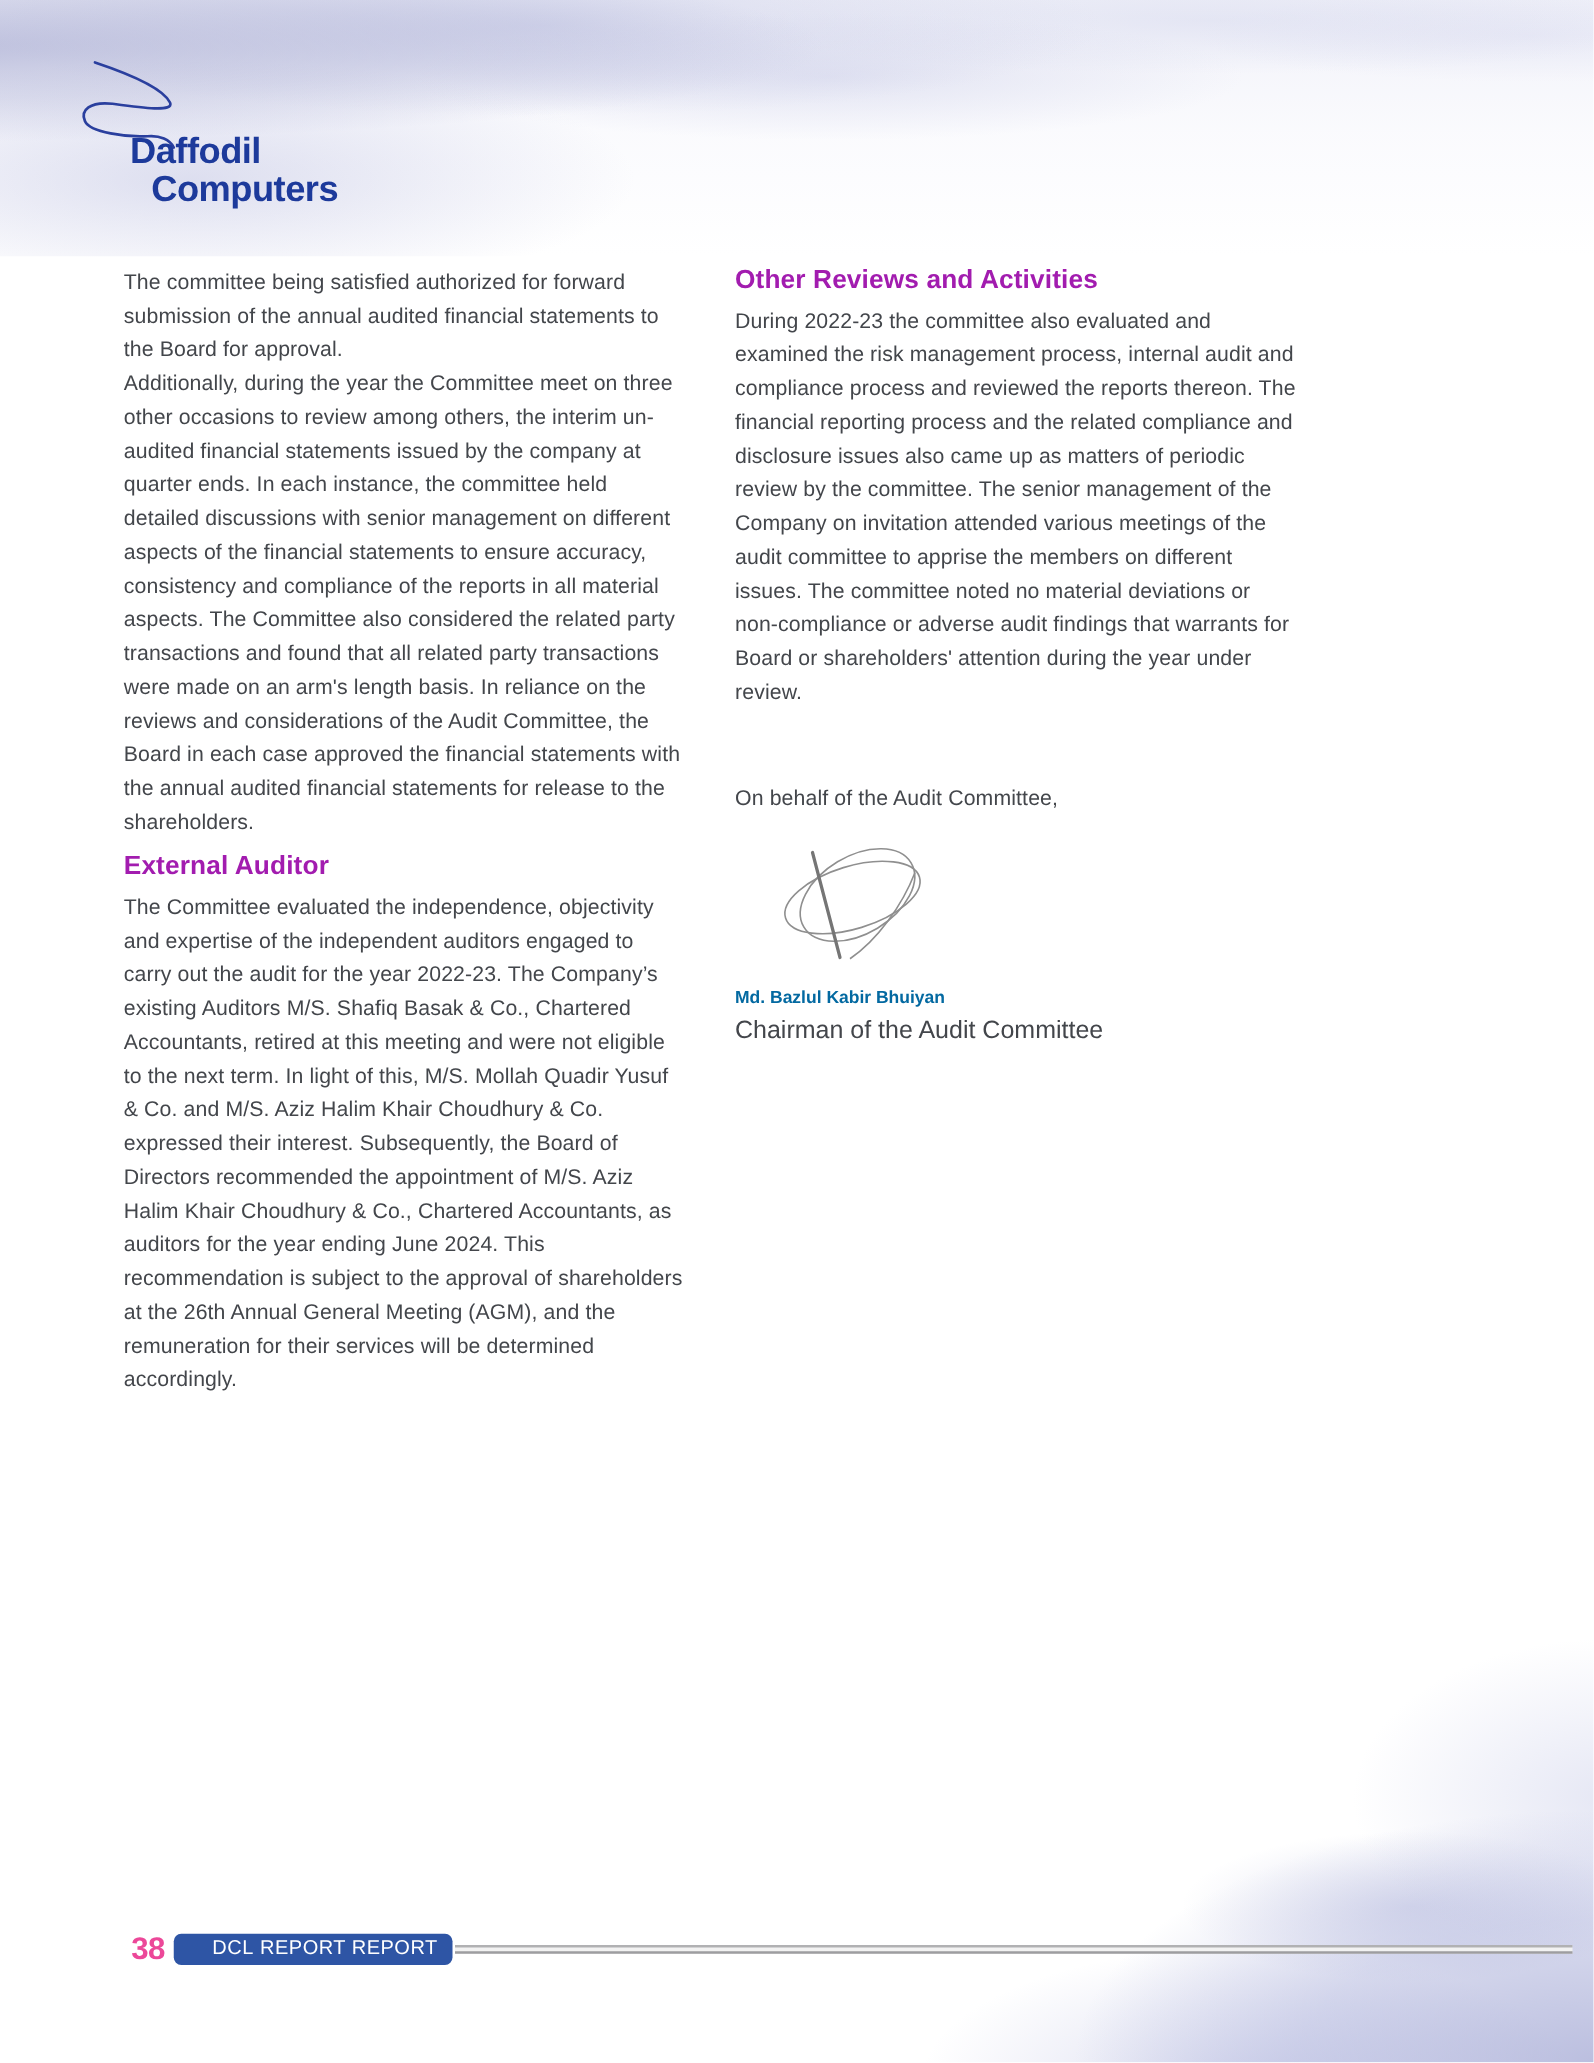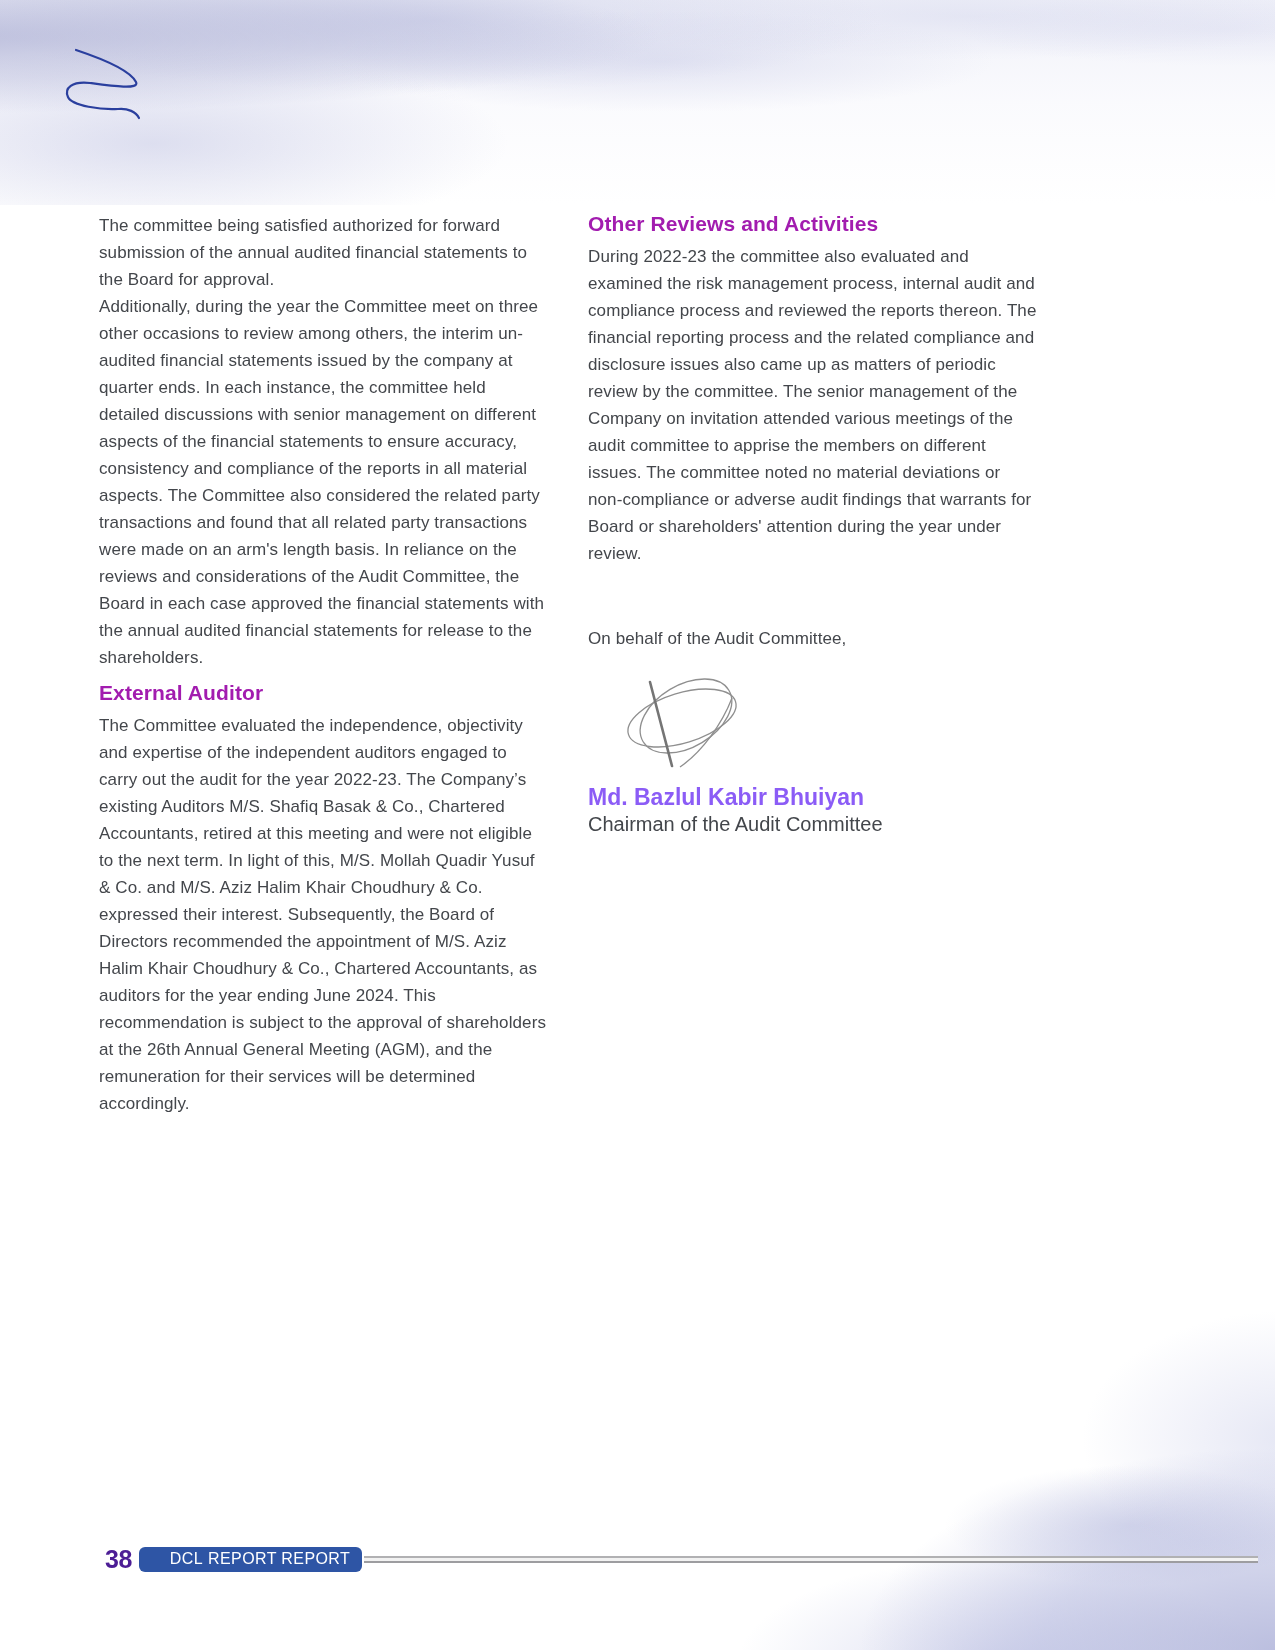--- a/index.html
+++ b/index.html
@@ -77,23 +77,23 @@
     letter-spacing: 0.1px;
   }
   .heading-gap { margin-top: 10px; margin-bottom: 7px; }
   .signoff { margin-top: 58px; }
 
   .signature {
     margin: 14px 0 6px 22px;
     display: block;
   }
   .signatory-name {
-    font-size: 23px;
+    font-size: 14px;
     font-weight: bold;
-    color: #8b5cf6;
+    color: #0369a1;
     line-height: 27px;
   }
   .signatory-title {
     font-size: 20px;
     color: #43464b;
     line-height: 27px;
   }
 
   
   .footer {
@@ -102,21 +102,21 @@
     top: 1544px;
     width: 1153px;
     height: 30px;
     display: flex;
     align-items: center;
     z-index: 2;
   }
   .page-number {
     font-size: 25px;
     font-weight: bold;
-    color: #4c1d95;
+    color: #ec4899;
     margin-right: 7px;
     letter-spacing: -0.5px;
   }
   .report-badge {
     background: #2e55a5;
     color: #ffffff;
     border-radius: 6px;
     padding: 3px 12px 4px 12px;
     font-size: 16px;
     letter-spacing: 0.4px;
@@ -138,20 +138,24 @@
 
 <div class="page">
 
   <div class="watercolor-top"></div>
   <div class="watercolor-bottom"></div>
 
   <svg class="squiggle" viewBox="0 0 120 92">
     <path d="M24 12 C48 20 78 32 84 44 C88 52 60 48 38 45 C20 43 12 50 16 59 C20 68 50 72 66 71 C76 70 84 74 87 80" fill="none" stroke="#2a3f9e" stroke-width="2.2" stroke-linecap="round"></path>
   </svg>
 
+  <div class="logo">
+    <div class="logo-line1">Daffodil</div>
+    <div class="logo-line2">Computers</div>
+  </div>
 
   <div class="columns">
 
     <div class="col-left">
       <div class="body-text">The committee being satisfied authorized for forward submission of the annual audited financial statements to the Board for approval.</div>
       <div class="body-text">Additionally, during the year the Committee meet on three other occasions to review among others, the interim un-audited financial statements issued by the company at quarter ends. In each instance, the committee held detailed discussions with senior management on different aspects of the financial statements to ensure accuracy, consistency and compliance of the reports in all material aspects. The Committee also considered the related party transactions and found that all related party transactions were made on an arm's length basis. In reliance on the reviews and considerations of the Audit Committee, the Board in each case approved the financial statements with the annual audited financial statements for release to the shareholders.</div>
       <div class="section-heading heading-gap">External Auditor</div>
       <div class="body-text">The Committee evaluated the independence, objectivity and expertise of the independent auditors engaged to carry out the audit for the year 2022-23. The Company’s existing Auditors M/S. Shafiq Basak &amp; Co., Chartered Accountants, retired at this meeting and were not eligible to the next term. In light of this, M/S. Mollah Quadir Yusuf &amp; Co. and M/S. Aziz Halim Khair Choudhury &amp; Co. expressed their interest. Subsequently, the Board of Directors recommended the appointment of M/S. Aziz Halim Khair Choudhury &amp; Co., Chartered Accountants, as auditors for the year ending June 2024. This recommendation is subject to the approval of shareholders at the 26th Annual General Meeting (AGM), and the remuneration for their services will be determined accordingly.</div>
     </div>
 

